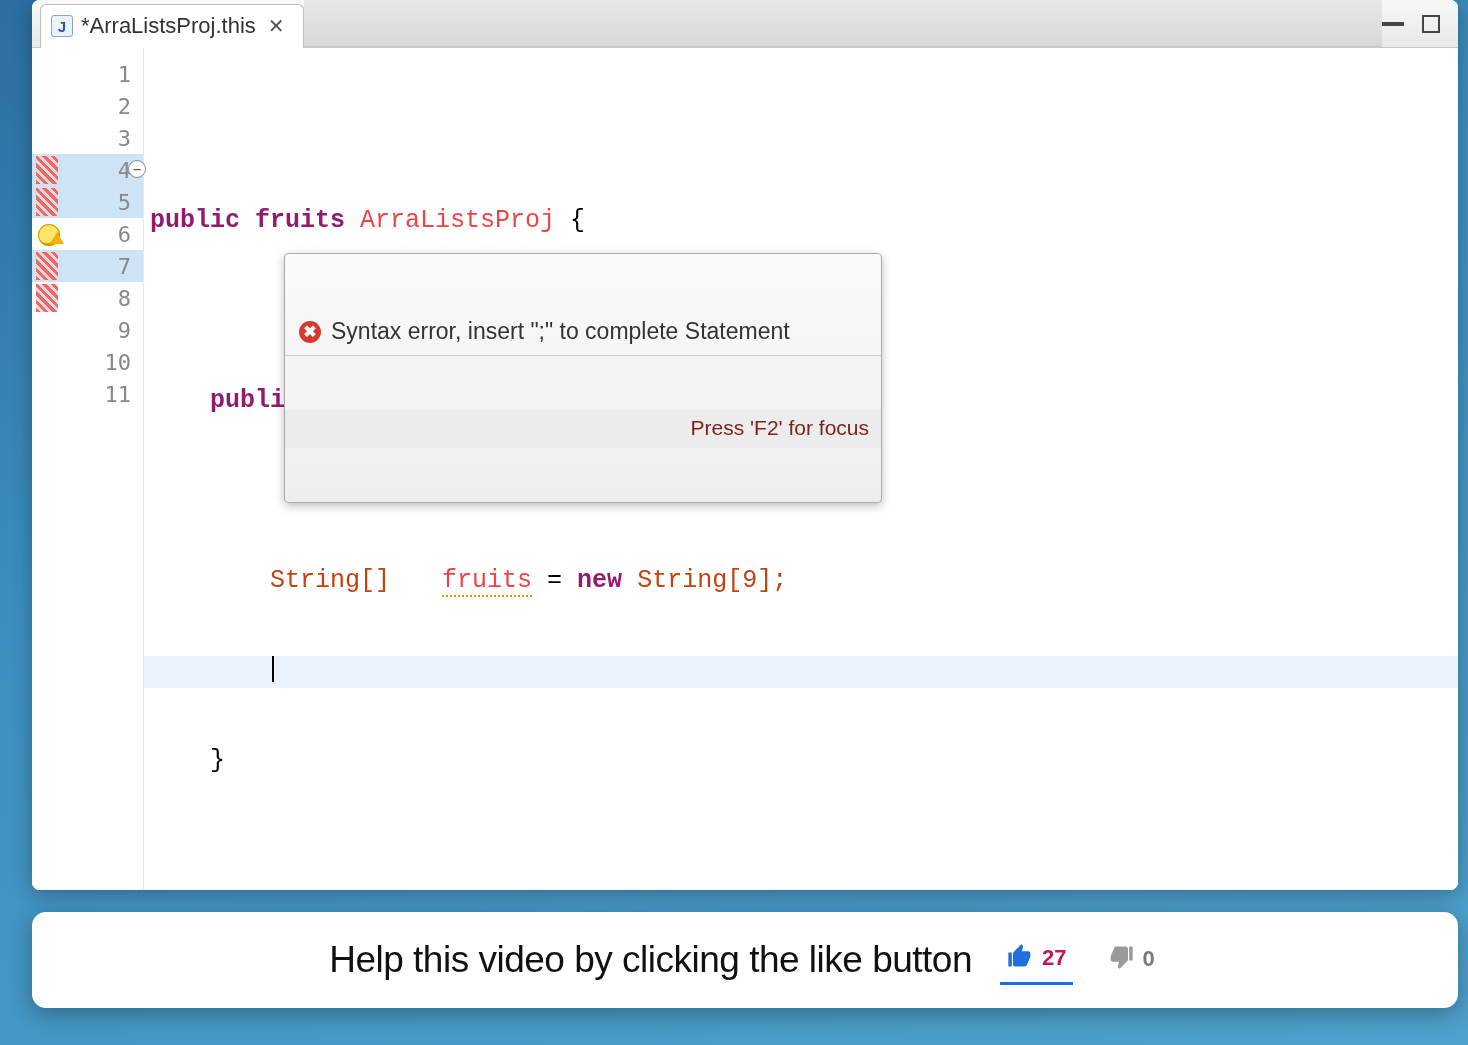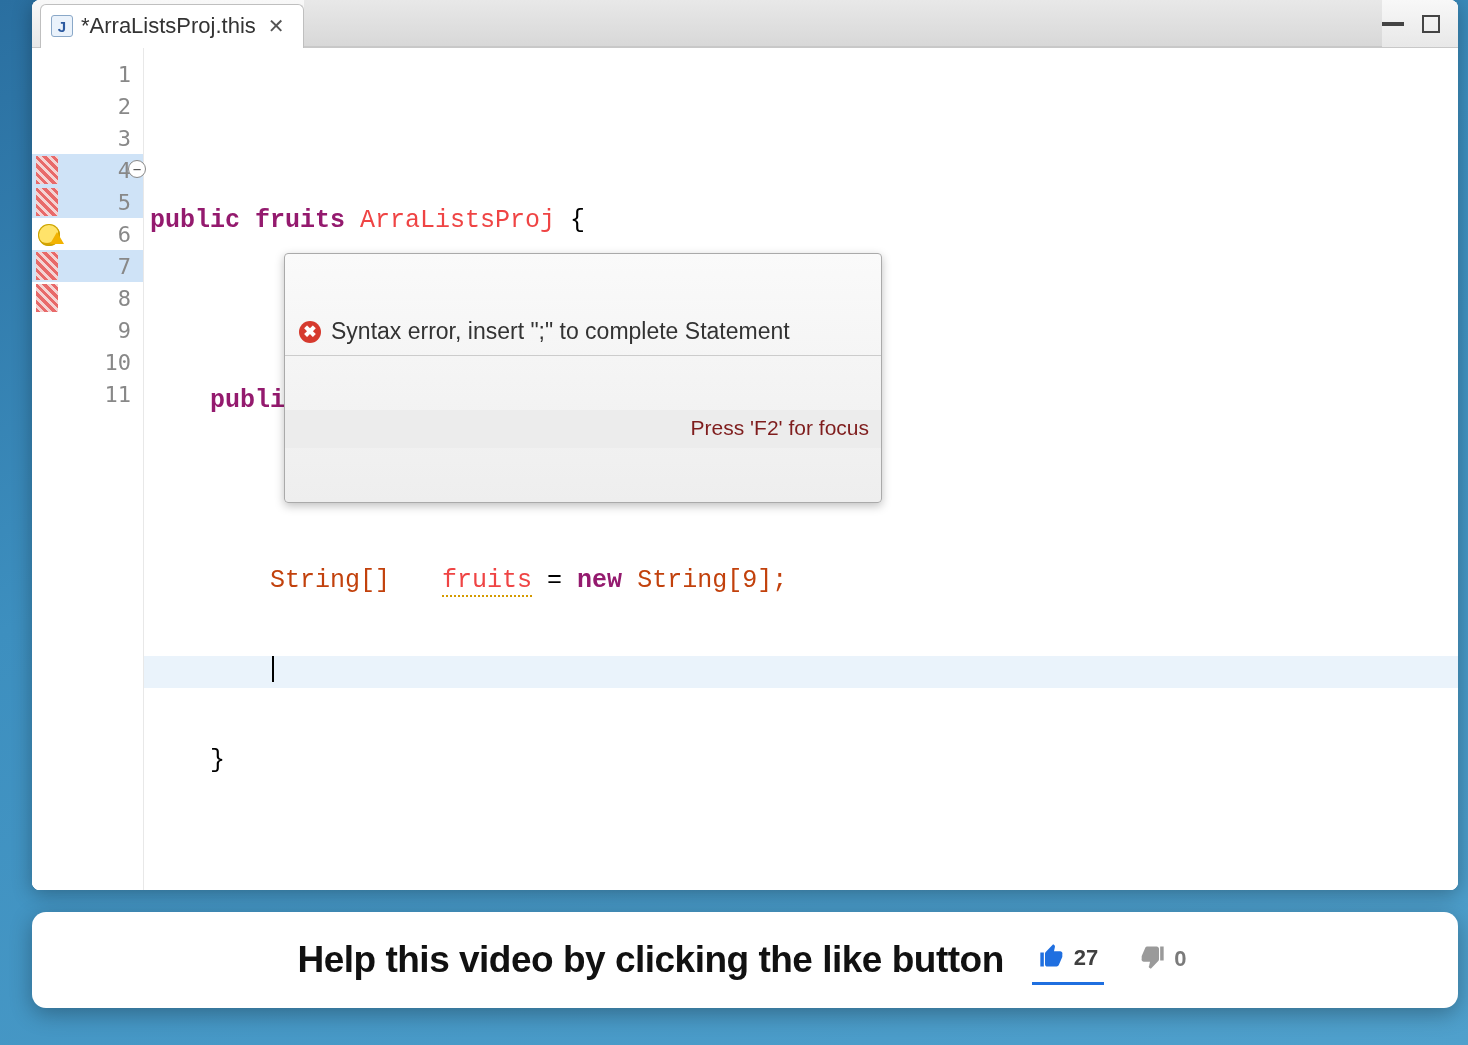--- a/index.html
+++ b/index.html
@@ -187,26 +187,26 @@
     position:absolute;
     left: 32px; right: 10px;
     top: 912px;
     height: 96px;
     background:#fff;
     border-radius: 14px;
     box-shadow: 0 6px 22px rgba(0,0,0,0.3);
     display:flex; align-items:center; justify-content:center;
     gap: 28px;
   }
-  .cta-text { font-size: 37px; font-weight: 700; color:#111; letter-spacing:-0.5px;}
+  .cta-text { font-size: 37px; font-weight: 400; color:#111; letter-spacing:-0.5px;}
   .like-group { display:flex; align-items:center; gap:8px; border-bottom:3px solid #1f6fe0; padding:6px 6px 8px;}
   .thumb-up { color:#1f6fe0; }
   .thumb-down { color:#9a9a9a; }
   .count { font-size:22px; font-weight:600; }
-  .count.blue{color:#404040;}
+  .count.blue{color:#be185d;}
   .count.grey{color:#7a7a7a;}
   .dis-group{display:flex; align-items:center; gap:8px; padding:6px 6px 8px;}
 </style>
 </head>
 <body>
 
 <div class="ide-container">
   <div class="editor-pane">
     <div class="tab-bar">
       <div class="tab">

